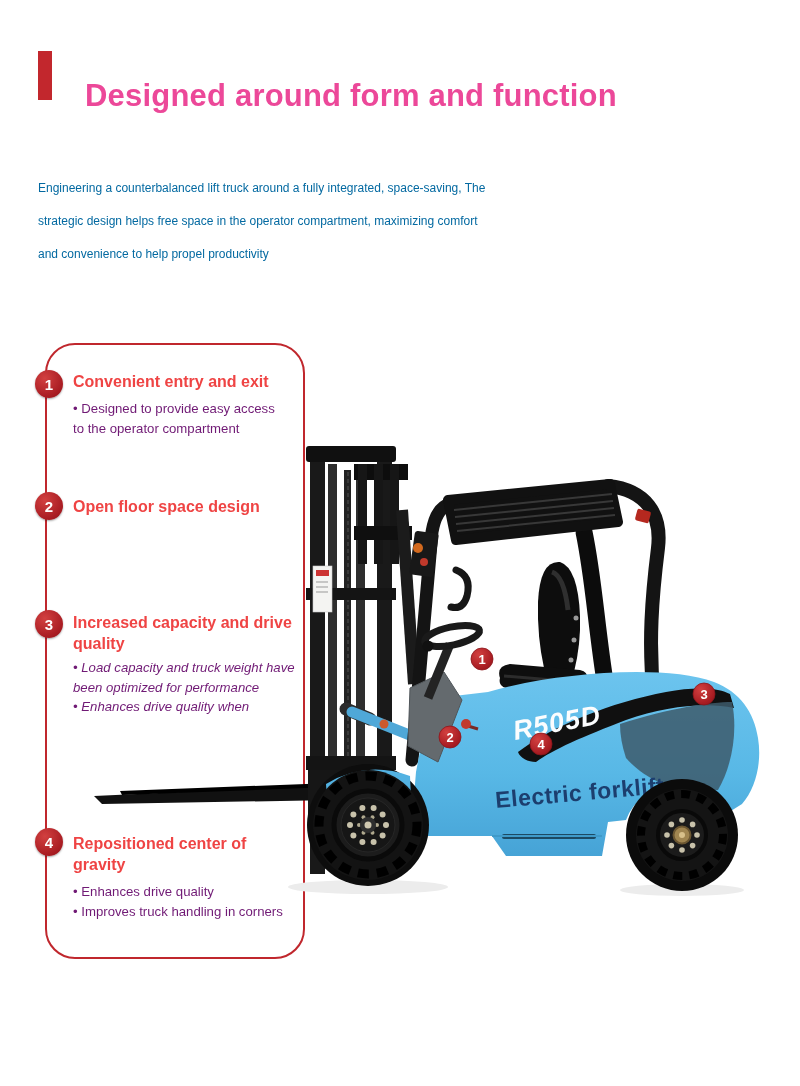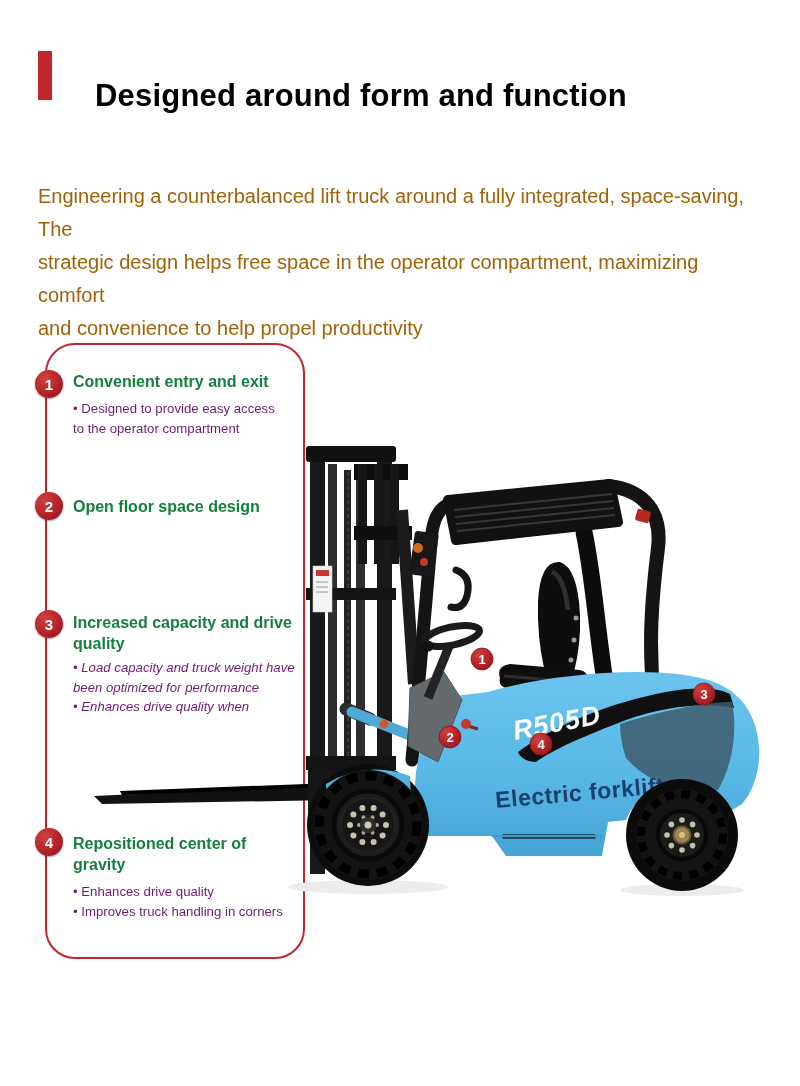--- a/index.html
+++ b/index.html
@@ -1,37 +1,37 @@
 <!DOCTYPE html>
 <html><head>
 <meta charset="utf-8">
 <style>
   html,body{margin:0;padding:0;background:#ffffff;}
   body{font-family:"Liberation Sans","DejaVu Sans",sans-serif;}
   .page{position:relative;width:800px;height:1086px;background:#fff;overflow:hidden;margin:0 auto;}
 
   .accent-bar{position:absolute;left:38px;top:51px;width:14px;height:49px;background:#c2272d;}
-  .page-title{position:absolute;left:95px;top:50px;width:680px;font-size:31px;line-height:50px;
-    font-weight:bold;color:#000000;letter-spacing:0.2px;}
-
-  .intro{position:absolute;left:38px;top:160px;width:730px;font-size:20px;line-height:33px;
-    color:#a16207;white-space:pre-line;}
+  .page-title{position:absolute;left:85px;top:50px;width:680px;font-size:31px;line-height:50px;
+    font-weight:bold;color:#ec4899;letter-spacing:0.2px;}
+
+  .intro{position:absolute;left:38px;top:160px;width:730px;font-size:12px;line-height:33px;
+    color:#0369a1;white-space:pre-line;}
 
   .feature-box{position:absolute;left:45px;top:343px;width:256px;height:612px;
     border:2px solid #c0272d;border-radius:30px;background:transparent;}
 
   .badge{position:absolute;left:35px;width:28px;height:28px;border-radius:50%;
     background:radial-gradient(circle at 35% 30%, #d24040, #a81c22 70%, #8c151b 100%);
     color:#fff;font-weight:bold;font-size:15px;display:flex;align-items:center;justify-content:center;
     box-shadow:0 1px 2px rgba(0,0,0,.35);z-index:5;}
   #badge-1{top:370px;} #badge-2{top:492px;} #badge-3{top:610px;} #badge-4{top:828px;}
 
   .feature{position:absolute;left:73px;width:225px;z-index:4;}
   #feature-1{top:371px;} #feature-2{top:496px;} #feature-3{top:612px;} #feature-4{top:833px;}
-  .feature-title{font-size:16px;font-weight:bold;color:#15803d;line-height:21px;white-space:pre-line;}
+  .feature-title{font-size:16px;font-weight:bold;color:#ef4444;line-height:21px;white-space:pre-line;}
   .feature-lines{margin-top:7px;}
   #feature-3 .feature-lines{margin-top:4px;font-style:italic;}
   .fline{font-size:13.2px;line-height:19.5px;color:#701a75;}
 
   .truck-wrap{position:absolute;left:60px;top:440px;width:730px;height:460px;z-index:6;}
   svg text{font-family:"Liberation Sans","DejaVu Sans",sans-serif;}
 </style>
 </head>
 <body>
 

